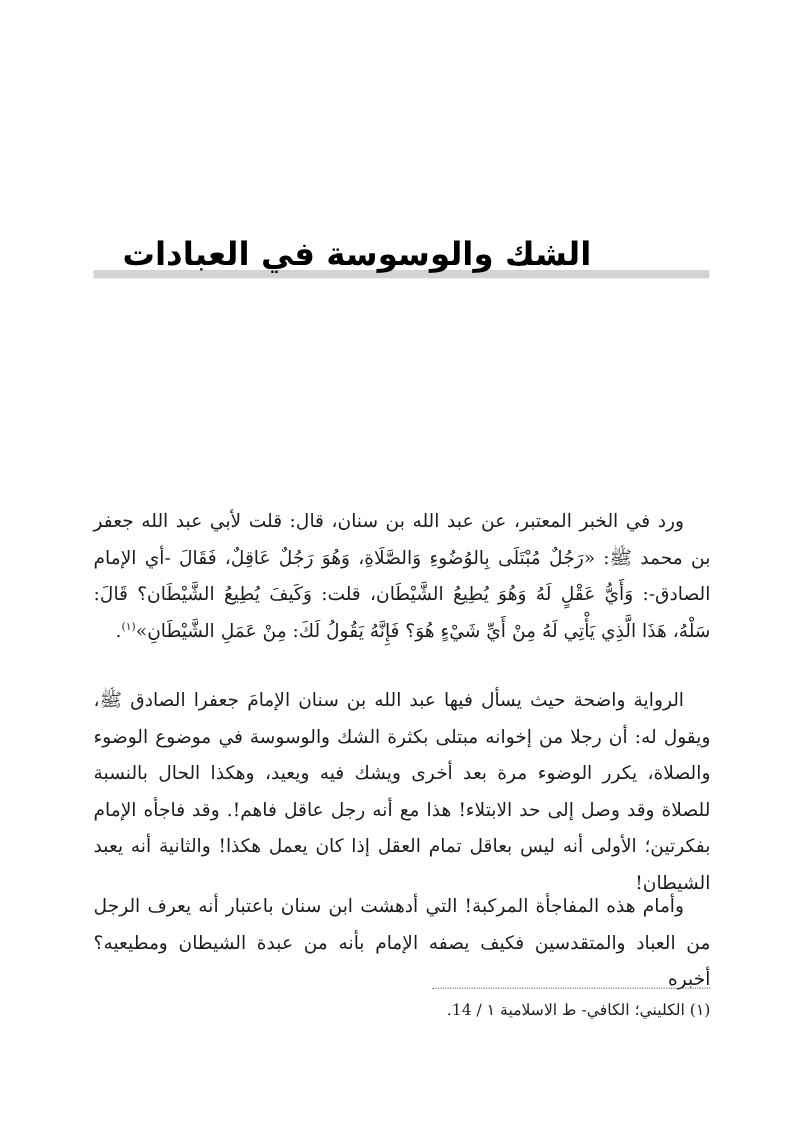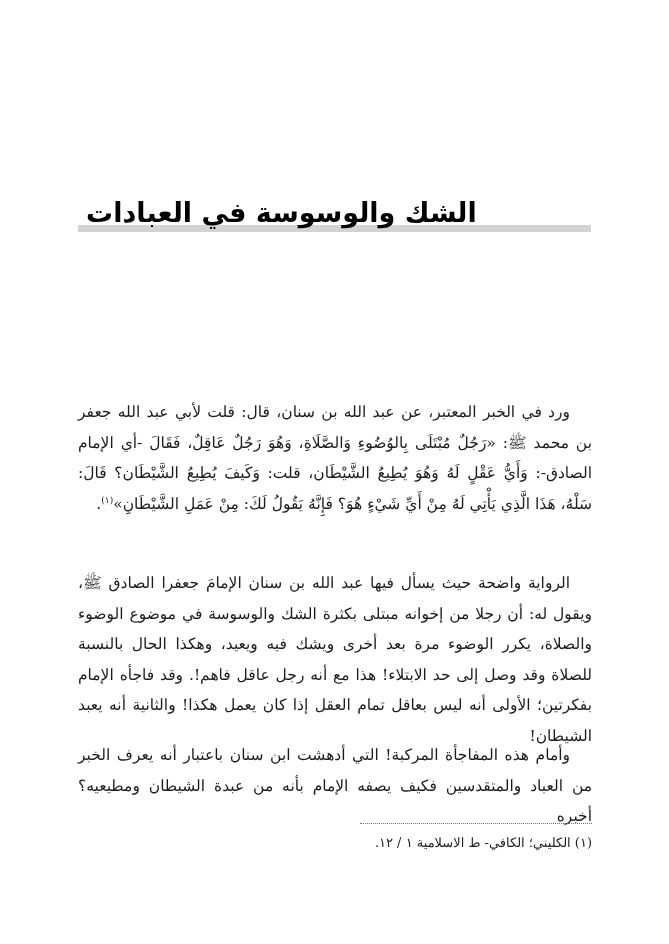--- a/index.html
+++ b/index.html
@@ -1,25 +1,25 @@
 <!DOCTYPE html>
 <html><head>
 <meta charset="utf-8">
 <style>
   html, body { margin:0; padding:0; background:#ffffff; }
   body { width:669px; height:944px; position:relative; overflow:hidden;
          font-family:"DejaVu Sans", sans-serif; color:#1a1a1a; }
   .title-wrap { position:absolute; left:78px; top:196px; width:513px; height:40px; }
   .title-bar { position:absolute; left:0; right:0; top:29px; height:7px; background:#d3d3d3; }
-  .title { position:absolute; left:8px; top:0; direction:rtl;
+  .title { position:absolute; left:24px; top:0; direction:rtl;
            font-family:"DejaVu Sans", sans-serif; font-weight:bold; font-size:27px;
            line-height:34px; color:#000; white-space:nowrap; }
   .body { position:absolute; left:78px; width:514px; direction:rtl; text-align:justify;
           font-family:"DejaVu Serif", serif; font-size:15.5px; line-height:30.5px; color:#1c1c1c; }
-  .p1 { top:397px; }
+  .p1 { top:419px; }
   .p2 { top:568px; }
   .p3 { top:740px; }
   .body p { margin:0; text-indent:22px; }
   .sup { font-size:9px; vertical-align:super; line-height:0; }
   .fn-rule { position:absolute; left:360px; width:232px; top:823px; border-top:1px dotted #777; }
   .footnote { position:absolute; right:77px; top:833px; direction:rtl;
               font-family:"DejaVu Serif", serif; font-size:13px; line-height:20px; color:#222; white-space:nowrap; }
 </style>
 </head>
 <body>
@@ -31,17 +31,17 @@
 
 <div class="body p1">
   <p><span>ورد في الخبر المعتبر، عن عبد الله بن سنان، قال: قلت لأبي عبد الله جعفر بن محمد ﷺ: «رَجُلٌ مُبْتَلَى بِالوُضُوءِ وَالصَّلَاةِ، وَهُوَ رَجُلٌ عَاقِلٌ، فَقَالَ -أي الإمام الصادق-: وَأَيُّ عَقْلٍ لَهُ وَهُوَ يُطِيعُ الشَّيْطَان، قلت: وَكَيفَ يُطِيعُ الشَّيْطَان؟ قَالَ: سَلْهُ، هَذَا الَّذِي يَأْتِي لَهُ مِنْ أَيِّ شَيْءٍ هُوَ؟ فَإِنَّهُ يَقُولُ لَكَ: مِنْ عَمَلِ الشَّيْطَانِ»</span><span class="sup">(١)</span><span>.</span></p>
 </div>
 
 <div class="body p2">
   <p>الرواية واضحة حيث يسأل فيها عبد الله بن سنان الإمامَ جعفرا الصادق ﷺ، ويقول له: أن رجلا من إخوانه مبتلى بكثرة الشك والوسوسة في موضوع الوضوء والصلاة، يكرر الوضوء مرة بعد أخرى ويشك فيه ويعيد، وهكذا الحال بالنسبة للصلاة وقد وصل إلى حد الابتلاء! هذا مع أنه رجل عاقل فاهم!. وقد فاجأه الإمام بفكرتين؛ الأولى أنه ليس بعاقل تمام العقل إذا كان يعمل هكذا! والثانية أنه يعبد الشيطان!</p>
 </div>
 
 <div class="body p3">
-  <p>وأمام هذه المفاجأة المركبة! التي أدهشت ابن سنان باعتبار أنه يعرف الخبر من العباد والمتقدسين فكيف يصفه الإمام بأنه من عبدة الشيطان ومطيعيه؟ أخبره</p>
+  <p>وأمام هذه المفاجأة المركبة! التي أدهشت ابن سنان باعتبار أنه يعرف الرجل من العباد والمتقدسين فكيف يصفه الإمام بأنه من عبدة الشيطان ومطيعيه؟ أخبره</p>
 </div>
 
 <div class="fn-rule"></div>
-<div class="footnote">(١) الكليني؛ الكافي- ط الاسلامية ١ / ١٢.</div>
+<div class="footnote">(١) الكليني؛ الكافي- ط الاسلامية ١ / 14.</div>
 
 </body></html>

